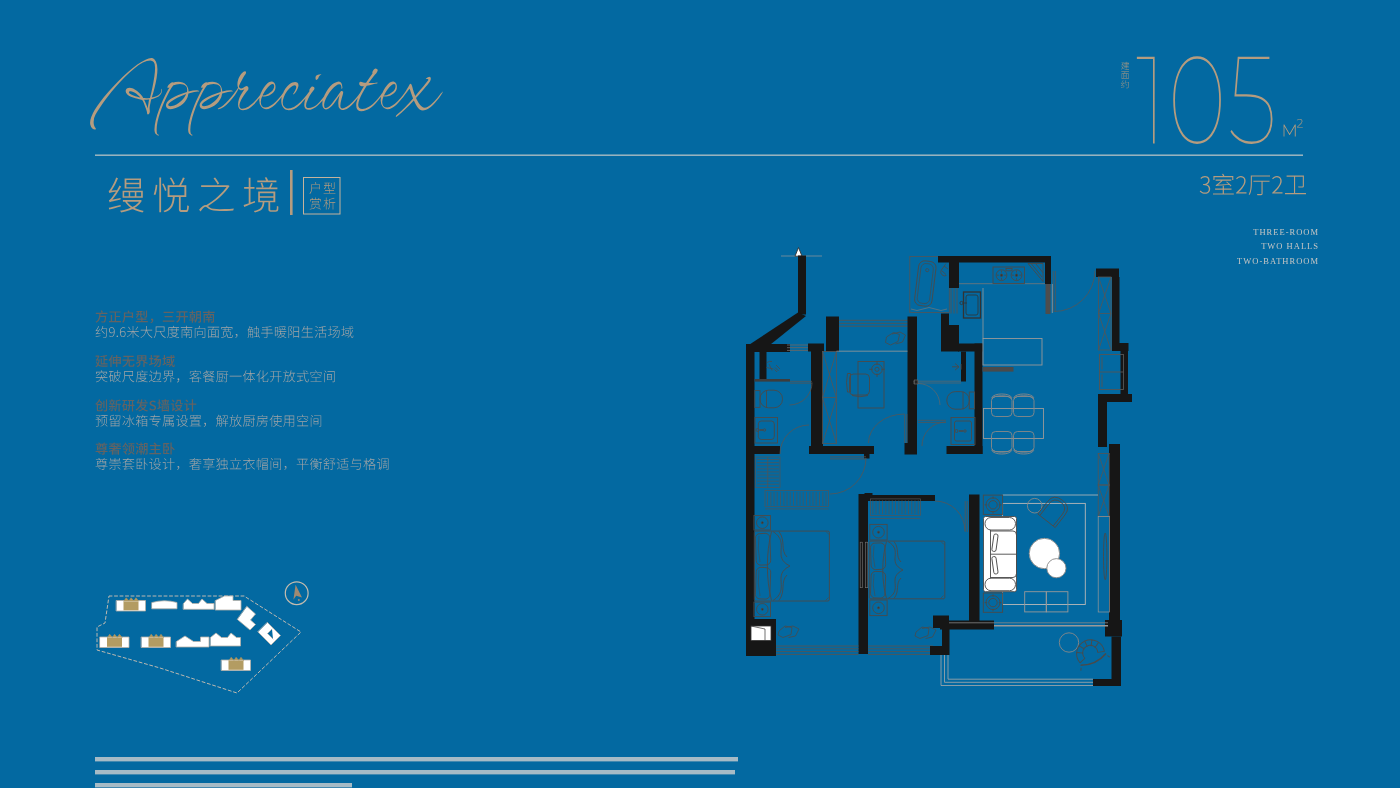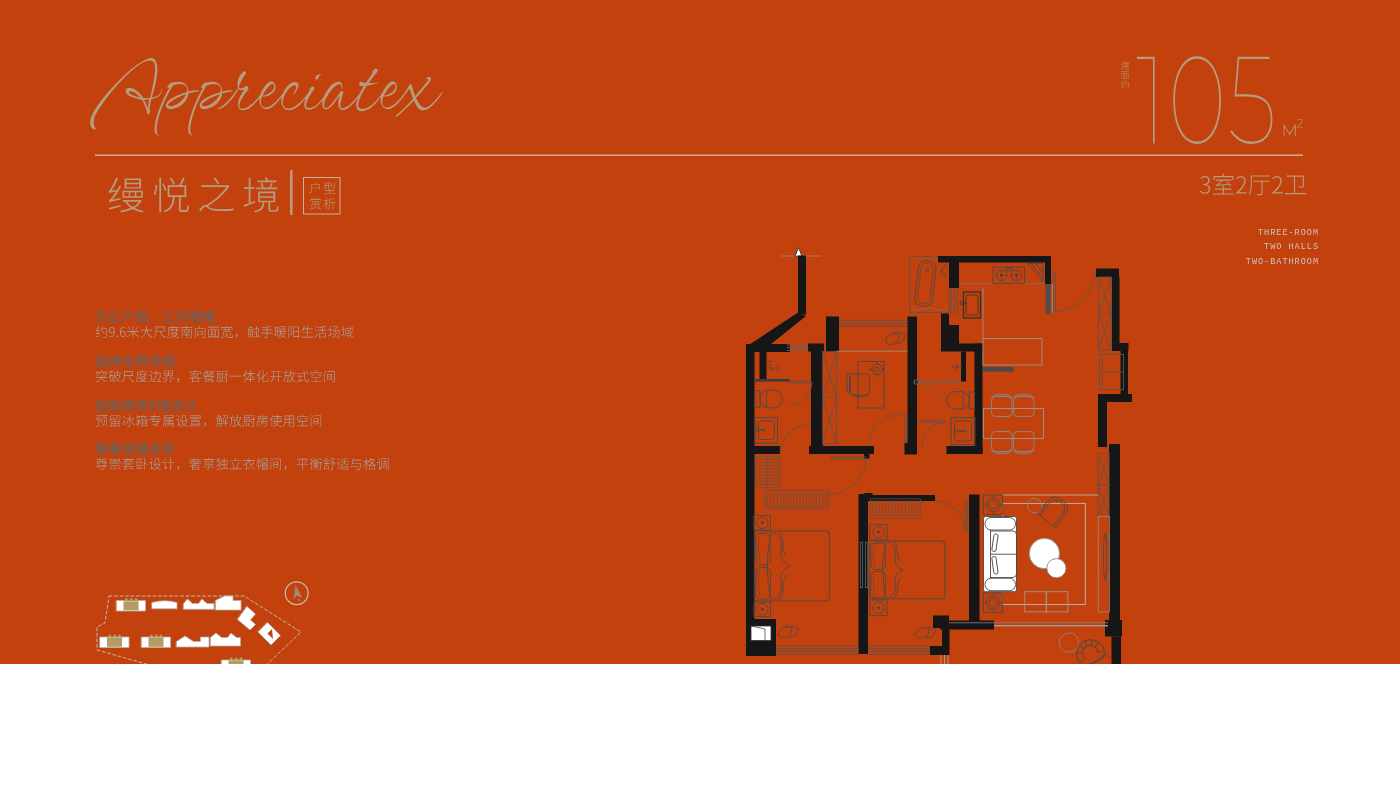--- a/index.html
+++ b/index.html
@@ -1,16 +1,16 @@
 <!DOCTYPE html>
 <html><head><meta charset="utf-8">
 <style>
 html,body{margin:0;padding:0;background:#fff;}
-.page{position:relative;width:1400px;height:664px;background:#c2410c;overflow:hidden;
- font-family:Liberation Mono, monospace;}
+.page{position:relative;width:1400px;height:788px;background:#0369a1;overflow:hidden;
+ font-family:Liberation Serif, serif;}
 svg{position:absolute;top:0;left:0;}
 </style></head>
 <body>
 <div class="page">
 <svg width="1400" height="788" viewBox="0 0 1400 788">
 
 <g transform="translate(95,109) scale(0.62,1)">
         <path fill="#b59c7f" d="M-0.5 20.6Q-2.1 20.6 -4.3 19.6Q-6.4 18.6 -7.4 16.1Q-7.9 14.9 -7.9 13.7Q-7.9 10.9 -5.9 7.7Q-3.8 4.4 -0.6 1.0Q3.0 -2.7 8.6 -7.3Q14.3 -11.9 21.4 -16.9Q28.5 -22.0 36.4 -27.0Q44.3 -32.0 52.3 -36.4Q60.3 -40.8 67.7 -44.2Q75.2 -47.5 81.5 -49.3Q87.7 -51.2 92.1 -50.9Q95.6 -50.7 98.2 -47.6Q100.7 -44.5 100.7 -39.7Q100.7 -35.8 99.4 -31.0Q98.1 -26.1 96.0 -21.0Q94.0 -15.9 91.5 -11.4Q95.4 -11.9 99.0 -12.8Q102.6 -13.7 104.9 -15.3Q107.1 -16.9 106.9 -19.2V-19.4Q106.9 -20.3 107.3 -20.3Q108.0 -20.3 108.0 -18.7Q108.0 -16.1 105.5 -14.3Q102.9 -12.5 99.0 -11.4Q95.0 -10.4 90.8 -9.8Q90.2 -8.5 89.4 -6.1Q88.5 -3.7 88.2 -2.0Q88.1 -1.7 88.1 -1.4Q88.1 -1.1 88.1 -0.7Q88.1 0.3 88.3 1.1Q88.4 1.8 88.4 2.1Q88.6 3.5 87.5 4.4Q86.4 5.4 85.3 5.4Q84.0 5.4 83.9 4.1Q83.8 3.9 83.8 3.1Q83.3 1.7 82.2 -0.2Q81.1 -2.2 79.9 -4.1Q78.7 -6.0 77.6 -7.4Q76.5 -8.8 76.0 -8.9Q75.4 -9.1 71.5 -9.8Q69.1 -10.3 65.3 -10.8Q61.5 -11.4 57.9 -12.3Q54.3 -13.2 52.1 -14.5Q49.4 -16.0 49.4 -17.9Q49.4 -18.7 49.9 -19.3Q50.8 -20.4 52.2 -20.8Q53.6 -21.3 55.4 -21.3Q58.2 -21.3 61.5 -20.4Q64.8 -19.4 68.0 -17.9Q71.2 -16.3 73.9 -14.5Q76.5 -12.8 77.9 -11.0Q78.6 -10.9 79.8 -10.9Q80.9 -10.8 82.4 -10.8Q85.2 -10.8 88.7 -11.1Q90.7 -16.0 92.6 -21.6Q94.5 -27.3 95.7 -32.5Q96.9 -37.7 96.9 -41.3Q96.9 -45.3 94.7 -46.9Q92.5 -48.5 89.2 -48.5Q83.8 -48.5 77.2 -46.4Q70.7 -44.3 63.4 -40.6Q56.1 -37.0 48.6 -32.3Q41.1 -27.6 33.9 -22.4Q26.7 -17.3 20.4 -12.2Q14.1 -7.1 9.1 -2.6Q4.1 1.9 1.1 5.3Q-2.2 8.8 -2.2 13.1Q-2.2 14.8 -1.5 16.3Q-0.8 17.9 0.8 18.9Q1.4 19.5 1.4 19.9Q1.4 20.6 -0.5 20.6ZM73.1 -11.6Q71.6 -12.7 69.0 -14.0Q66.4 -15.4 63.5 -16.4Q60.6 -17.5 57.8 -17.7H56.7Q54.6 -17.7 54.6 -16.9Q54.6 -16.4 55.4 -15.8Q56.3 -15.2 57.0 -14.9Q58.9 -14.2 62.0 -13.5Q65.1 -12.8 68.2 -12.2Q71.3 -11.7 73.1 -11.6ZM85.1 -0.4Q85.2 -1.0 85.2 -1.5Q85.3 -2.1 85.4 -2.8Q85.8 -4.4 86.3 -6.1Q86.7 -7.9 87.3 -9.4Q84.9 -9.3 82.8 -9.2Q80.6 -9.1 79.2 -9.2Q80.5 -7.7 82.2 -5.3Q83.9 -2.9 85.1 -0.4Z M102.0 26.7Q101.8 26.7 100.7 26.3Q99.6 25.8 98.5 25.2Q97.4 24.5 96.9 23.9Q96.3 23.1 96.1 21.9Q95.9 20.7 95.9 20.4Q95.9 16.4 97.9 11.4Q99.8 6.3 102.9 1.2Q106.0 -4.0 109.4 -8.7Q112.8 -13.4 115.7 -16.8Q118.7 -20.2 120.3 -21.4Q119.6 -21.3 118.9 -21.3Q118.3 -21.2 117.7 -21.2Q116.7 -21.2 116.7 -21.6Q116.8 -22.5 118.2 -23.7Q119.6 -24.9 121.6 -25.8Q123.6 -26.8 125.2 -26.8Q126.1 -26.8 126.8 -26.4Q127.8 -26.6 130.0 -26.9Q132.2 -27.2 135.0 -27.2Q138.0 -27.2 141.5 -26.5Q144.9 -25.8 147.6 -23.7Q148.7 -22.9 149.8 -21.2Q150.9 -19.5 150.9 -17.5Q154.7 -18.0 158.0 -18.4Q161.3 -18.8 163.9 -18.8Q165.8 -18.8 166.8 -18.5Q166.9 -18.4 167.5 -18.1Q168.1 -17.9 168.1 -17.7Q168.1 -17.5 166.8 -17.5Q164.5 -17.7 159.9 -17.1Q155.3 -16.5 150.7 -15.6Q150.0 -12.4 147.7 -9.8Q145.3 -7.2 142.0 -5.3Q138.6 -3.5 134.9 -2.2Q131.1 -1.0 127.7 -0.4Q124.2 0.2 121.7 0.2Q118.8 0.2 116.6 -0.8Q114.4 -1.8 114.4 -3.6Q114.4 -4.4 114.9 -5.3Q115.4 -6.1 116.4 -7.1Q118.5 -8.8 123.2 -10.6Q127.9 -12.4 134.4 -14.1Q140.9 -15.8 148.3 -17.1Q148.7 -18.0 148.7 -19.1Q148.7 -21.4 147.0 -22.7Q145.2 -24.0 142.6 -24.5Q140.0 -25.1 137.0 -25.1Q133.8 -25.1 131.0 -24.6Q128.2 -24.2 126.5 -23.7Q125.6 -23.3 123.2 -20.9Q120.9 -18.5 117.7 -14.8Q114.5 -11.0 111.3 -6.4Q108.0 -1.7 105.2 3.2Q102.4 8.2 100.8 12.9Q99.3 17.6 99.5 21.4Q99.5 21.9 99.6 22.9Q99.8 23.9 100.3 24.8Q100.8 25.6 101.8 25.6Q102.9 25.6 102.9 26.1Q102.9 26.7 102.0 26.7ZM121.2 -2.8Q123.8 -2.8 127.6 -3.6Q131.4 -4.3 134.9 -5.9Q138.8 -7.5 142.1 -9.9Q145.3 -12.4 147.1 -14.9Q142.3 -13.8 137.4 -12.5Q132.6 -11.2 128.5 -9.8Q124.4 -8.4 121.7 -7.0Q119.7 -6.0 118.8 -5.2Q118.0 -4.4 118.0 -3.9Q118.0 -2.8 121.2 -2.8Z M156.3 26.7Q156.1 26.7 155.0 26.3Q154.0 25.8 152.9 25.2Q151.8 24.5 151.2 23.9Q150.6 23.1 150.4 21.9Q150.2 20.7 150.2 20.4Q150.2 16.4 152.2 11.4Q154.2 6.3 157.2 1.2Q160.3 -4.0 163.7 -8.7Q167.1 -13.4 170.1 -16.8Q173.0 -20.2 174.6 -21.4Q174.0 -21.3 173.3 -21.3Q172.6 -21.2 172.0 -21.2Q171.1 -21.2 171.1 -21.6Q171.2 -22.5 172.6 -23.7Q174.0 -24.9 175.9 -25.8Q177.9 -26.8 179.5 -26.8Q180.5 -26.8 181.2 -26.4Q182.1 -26.6 184.3 -26.9Q186.5 -27.2 189.3 -27.2Q192.4 -27.2 195.8 -26.5Q199.2 -25.8 202.0 -23.7Q203.0 -22.9 204.1 -21.2Q205.2 -19.5 205.2 -17.5Q209.0 -18.0 212.3 -18.4Q215.6 -18.8 218.2 -18.8Q220.1 -18.8 221.1 -18.5Q221.3 -18.4 221.9 -18.1Q222.4 -17.9 222.4 -17.7Q222.4 -17.5 221.2 -17.5Q218.9 -17.7 214.3 -17.1Q209.7 -16.5 205.1 -15.6Q204.4 -12.4 202.0 -9.8Q199.7 -7.2 196.3 -5.3Q193.0 -3.5 189.2 -2.2Q185.5 -1.0 182.0 -0.4Q178.6 0.2 176.1 0.2Q173.2 0.2 171.0 -0.8Q168.8 -1.8 168.8 -3.6Q168.8 -4.4 169.2 -5.3Q169.7 -6.1 170.8 -7.1Q172.8 -8.8 177.5 -10.6Q182.2 -12.4 188.7 -14.1Q195.3 -15.8 202.7 -17.1Q203.0 -18.0 203.0 -19.1Q203.0 -21.4 201.3 -22.7Q199.6 -24.0 196.9 -24.5Q194.3 -25.1 191.3 -25.1Q188.2 -25.1 185.3 -24.6Q182.5 -24.2 180.9 -23.7Q179.9 -23.3 177.6 -20.9Q175.2 -18.5 172.0 -14.8Q168.9 -11.0 165.6 -6.4Q162.3 -1.7 159.6 3.2Q156.8 8.2 155.2 12.9Q153.6 17.6 153.8 21.4Q153.8 21.9 154.0 22.9Q154.2 23.9 154.7 24.8Q155.1 25.6 156.1 25.6Q157.2 25.6 157.2 26.1Q157.2 26.7 156.3 26.7ZM175.6 -2.8Q178.2 -2.8 182.0 -3.6Q185.8 -4.3 189.2 -5.9Q193.2 -7.5 196.4 -9.9Q199.7 -12.4 201.4 -14.9Q196.6 -13.8 191.8 -12.5Q186.9 -11.2 182.8 -9.8Q178.8 -8.4 176.1 -7.0Q174.0 -6.0 173.2 -5.2Q172.3 -4.4 172.3 -3.9Q172.3 -2.8 175.6 -2.8Z M238.8 1.2Q235.6 1.2 233.1 0.0Q230.7 -1.2 230.7 -4.4Q230.7 -7.1 232.0 -9.6Q233.3 -12.0 235.1 -14.0Q236.9 -16.0 238.6 -17.5Q240.2 -19.0 240.9 -19.7Q238.5 -18.7 236.4 -18.7Q235.0 -18.7 233.8 -19.1Q232.5 -19.5 231.6 -20.4L230.9 -19.4Q230.2 -18.4 228.5 -16.7Q226.8 -15.0 225.2 -13.6Q221.1 -10.2 216.5 -7.1Q212.0 -4.0 207.6 -2.0Q203.1 0.0 199.3 0.3Q198.9 0.3 198.4 0.1Q198.0 0.0 198.0 -0.2Q198.0 -0.5 199.7 -0.9Q203.0 -1.5 207.1 -3.7Q211.2 -5.9 215.6 -8.9Q219.9 -11.9 224.0 -15.2Q225.6 -16.5 227.5 -18.2Q229.3 -20.0 230.8 -21.3Q229.7 -22.8 229.7 -24.8Q229.7 -27.0 230.9 -29.2Q232.1 -31.5 234.0 -33.4Q236.0 -35.3 238.1 -36.5Q240.3 -37.7 242.1 -37.7Q243.6 -37.7 243.6 -36.5Q243.6 -35.6 242.9 -35.0Q242.2 -34.5 240.6 -32.9Q239.0 -31.3 237.2 -29.3Q235.4 -27.3 234.0 -25.4Q232.5 -23.5 232.1 -22.4Q232.5 -21.7 233.2 -21.2Q233.9 -20.6 235.8 -20.6Q237.4 -20.6 239.2 -21.3Q241.0 -21.9 242.4 -22.5Q243.7 -23.0 244.2 -23.0Q245.3 -23.0 246.4 -22.4Q247.5 -21.8 247.5 -20.7Q247.5 -19.6 246.8 -19.0Q245.3 -17.9 242.6 -15.7Q240.0 -13.6 237.7 -11.2Q235.3 -8.8 234.1 -6.8Q233.0 -4.8 233.0 -3.5Q233.0 -1.9 234.3 -1.1Q235.7 -0.2 238.1 -0.2Q241.7 -0.2 247.2 -2.2Q247.9 -2.4 248.5 -2.7Q249.2 -3.1 249.9 -3.4Q255.5 -5.9 260.4 -9.5Q265.4 -13.2 270.3 -17.3Q270.5 -17.4 270.7 -17.4Q271.0 -17.4 271.0 -17.1Q271.0 -16.8 270.7 -16.3Q270.1 -15.6 267.9 -13.5Q265.7 -11.4 262.5 -8.9Q259.2 -6.3 255.4 -4.0Q251.6 -1.6 247.8 -0.3Q246.1 0.3 243.7 0.8Q241.2 1.2 238.8 1.2Z M276.1 0.2Q274.0 0.2 271.9 -0.4Q269.9 -1.1 268.0 -2.5Q264.9 -5.1 264.9 -8.7Q264.9 -12.0 267.0 -15.3Q269.2 -18.6 272.4 -21.5Q275.5 -24.4 278.6 -26.1Q279.6 -26.8 281.3 -27.1Q283.0 -27.5 284.5 -27.5Q285.1 -27.5 285.6 -27.5Q286.2 -27.5 286.6 -27.3Q289.0 -26.6 290.1 -25.2Q291.2 -23.9 291.2 -22.3Q291.2 -19.9 289.6 -18.2Q288.1 -16.5 285.7 -15.4Q283.4 -14.3 280.8 -13.6Q278.3 -13.0 276.1 -12.7Q274.0 -12.5 272.9 -12.5Q270.7 -12.5 269.7 -12.8Q267.9 -10.2 267.6 -8.1Q267.5 -7.8 267.5 -7.4Q267.5 -7.1 267.5 -6.8Q267.5 -4.7 269.2 -3.1Q271.0 -1.5 275.3 -1.5Q279.3 -1.6 283.6 -3.4Q288.0 -5.1 292.3 -7.8Q296.5 -10.6 300.4 -13.6Q304.2 -16.6 307.2 -19.2Q307.4 -19.4 307.7 -19.4Q308.0 -19.4 308.0 -19.1Q308.1 -18.8 307.8 -18.3Q306.7 -16.8 304.1 -14.6Q301.5 -12.4 298.5 -10.1Q295.5 -7.8 292.9 -6.0Q290.4 -4.3 289.3 -3.7Q286.5 -2.2 283.0 -1.0Q279.6 0.2 276.1 0.2ZM271.8 -13.6Q272.5 -13.6 273.5 -13.7Q274.5 -13.8 275.5 -14.0Q277.0 -14.3 279.2 -15.0Q281.4 -15.7 283.6 -16.9Q285.9 -18.0 287.4 -19.6Q289.0 -21.2 289.0 -23.1Q289.0 -25.0 286.7 -25.0Q284.8 -25.0 282.2 -23.7Q279.3 -22.3 276.0 -19.5Q272.6 -16.8 270.3 -13.7Q270.6 -13.6 271.0 -13.6Q271.4 -13.6 271.8 -13.6Z M312.5 1.2Q310.3 1.2 308.3 0.8Q306.3 0.3 304.7 -0.7Q302.4 -2.1 301.4 -3.9Q300.4 -5.8 300.4 -7.9Q300.4 -11.1 302.4 -14.4Q304.3 -17.8 307.2 -20.4Q310.2 -23.1 313.1 -24.5Q315.8 -25.8 318.3 -26.4Q320.7 -27.0 322.8 -27.0Q325.2 -27.0 326.7 -26.2Q328.2 -25.3 328.2 -23.8Q328.2 -22.4 326.7 -20.2Q325.2 -18.0 323.3 -16.4Q321.3 -14.7 320.0 -14.4Q319.7 -14.4 319.7 -15.0Q319.7 -15.4 320.1 -15.7Q320.6 -16.2 321.7 -17.3Q322.8 -18.4 323.7 -19.8Q324.6 -21.1 324.6 -22.2Q324.6 -23.7 322.0 -23.7Q319.5 -23.7 316.2 -22.1Q313.0 -20.5 309.9 -18.0Q306.8 -15.4 304.8 -12.3Q302.8 -9.3 302.8 -6.4Q302.8 -4.2 304.2 -2.9Q305.6 -1.6 307.7 -1.1Q309.9 -0.6 312.2 -0.6Q313.3 -0.6 314.5 -0.7Q315.6 -0.8 316.6 -1.0Q321.6 -2.0 326.7 -4.6Q331.9 -7.2 336.7 -10.6Q341.5 -13.9 345.3 -17.3Q345.5 -17.4 345.8 -17.4Q346.2 -17.4 346.2 -17.2Q346.2 -16.9 345.8 -16.4Q345.1 -15.3 343.1 -13.4Q341.0 -11.6 338.4 -9.7Q335.7 -7.8 333.2 -6.1Q330.7 -4.4 329.1 -3.5Q325.5 -1.4 321.1 -0.1Q316.7 1.2 312.5 1.2Z M357.3 -29.1Q355.6 -29.1 355.6 -31.0Q355.6 -31.8 356.0 -32.5Q356.3 -33.3 357.9 -33.8Q359.5 -34.4 361.4 -34.6Q363.3 -34.8 364.3 -34.8Q365.2 -34.8 365.2 -34.8Q365.2 -34.6 364.2 -34.2Q363.3 -33.8 362.2 -33.2Q361.2 -32.6 360.8 -31.9Q360.3 -30.6 359.3 -29.9Q358.3 -29.1 357.3 -29.1ZM344.3 0.8Q341.6 0.8 339.6 -0.2Q337.5 -1.2 337.5 -3.9Q337.5 -6.9 339.1 -9.7Q340.7 -12.5 342.7 -14.7Q344.7 -17.0 346.1 -18.1Q345.2 -18.3 346.4 -19.9Q347.5 -21.4 349.7 -22.4Q350.3 -22.6 350.8 -22.6Q351.8 -22.6 352.9 -22.1Q354.0 -21.6 354.0 -20.7Q354.0 -20.3 353.7 -19.8Q353.3 -19.3 352.9 -19.0Q351.4 -17.9 348.6 -15.4Q345.9 -13.0 344.0 -10.6Q340.4 -6.0 340.4 -3.6Q340.4 -0.9 344.7 -0.9Q348.3 -0.9 351.7 -2.0Q355.1 -3.1 358.1 -4.6Q362.8 -7.0 366.8 -10.4Q370.8 -13.8 375.2 -17.3Q375.4 -17.4 375.6 -17.4Q375.9 -17.4 375.9 -17.1Q375.9 -16.8 375.6 -16.3Q375.0 -15.6 373.2 -13.8Q371.3 -12.0 368.6 -9.8Q365.9 -7.6 362.5 -5.4Q359.2 -3.3 355.8 -1.7Q354.0 -1.0 350.6 -0.1Q347.3 0.8 344.3 0.8Z M399.6 1.1Q396.7 1.1 394.5 -0.4Q392.4 -1.8 392.4 -5.8Q392.4 -7.8 393.1 -9.9Q393.7 -12.1 394.5 -14.0Q393.2 -12.6 390.7 -10.2Q388.2 -7.8 385.1 -5.3Q382.0 -2.9 378.7 -1.2Q375.5 0.6 372.6 0.6Q369.7 0.6 367.9 -1.5Q366.6 -2.9 366.6 -5.2Q366.6 -7.9 368.4 -11.0Q370.2 -14.2 373.1 -17.2Q376.0 -20.3 379.4 -22.7Q382.8 -25.1 386.1 -26.1Q390.6 -27.6 393.2 -27.6Q396.0 -27.6 397.3 -26.1Q398.6 -24.6 399.0 -21.8V-21.5Q399.0 -20.8 398.6 -20.4Q398.3 -20.0 398.0 -20.0Q397.5 -20.0 397.5 -20.7Q397.5 -21.2 397.4 -22.1Q397.2 -23.0 396.5 -23.9Q395.8 -24.7 394.1 -24.7Q391.7 -24.7 388.6 -23.3Q385.5 -22.0 382.4 -19.7Q379.2 -17.5 376.4 -14.8Q373.6 -12.2 371.8 -9.6Q370.0 -7.0 369.7 -5.0Q369.6 -4.7 369.6 -4.4Q369.6 -4.1 369.6 -3.9Q369.6 -2.2 370.3 -1.5Q371.0 -0.9 372.2 -0.9Q373.9 -0.9 376.2 -1.9Q378.4 -3.0 380.4 -4.3Q382.3 -5.7 383.0 -6.3Q386.1 -8.9 390.0 -12.0Q393.8 -15.2 396.8 -17.9Q397.2 -18.1 397.8 -18.1Q399.2 -18.1 400.0 -17.5Q400.3 -17.2 400.3 -16.7Q400.3 -16.2 400.1 -15.5Q399.8 -14.8 399.5 -13.9Q397.8 -10.6 396.8 -7.9Q395.7 -5.2 395.7 -3.4Q395.7 -0.5 398.9 -0.5Q401.3 -0.5 406.0 -2.2Q411.1 -4.1 416.2 -7.5Q421.2 -10.8 425.4 -14.3Q426.4 -15.2 427.3 -15.7Q428.2 -16.3 429.1 -17.3Q429.3 -17.4 429.6 -17.4Q429.9 -17.4 429.9 -17.1Q429.9 -16.8 429.5 -16.3Q428.9 -15.6 426.7 -13.5Q424.5 -11.4 421.2 -8.9Q418.0 -6.3 414.2 -4.0Q410.4 -1.6 406.6 -0.3Q405.1 0.2 403.2 0.6Q401.4 1.1 399.6 1.1Z M429.5 2.2Q426.2 2.2 423.8 1.0Q421.3 -0.3 421.3 -3.8Q421.3 -6.5 423.1 -9.6Q424.8 -12.8 427.6 -16.2Q430.5 -19.6 433.7 -22.8Q430.9 -22.7 428.6 -23.1Q427.4 -23.4 426.8 -24.1Q426.1 -24.9 426.1 -25.5Q426.1 -26.3 426.8 -26.8Q427.4 -27.4 428.4 -27.2Q430.3 -26.9 432.5 -26.6Q434.8 -26.4 437.2 -26.2Q440.0 -28.8 442.7 -31.2Q445.4 -33.5 447.6 -35.4Q447.3 -35.7 447.3 -36.2Q447.3 -37.2 448.4 -38.3Q449.6 -39.5 451.4 -40.2Q452.0 -40.4 452.5 -40.4Q453.7 -40.4 454.8 -40.0Q456.0 -39.6 456.0 -38.8Q456.0 -38.2 454.9 -37.1Q453.9 -35.9 453.4 -35.6Q451.8 -34.7 448.5 -32.1Q445.2 -29.5 441.3 -26.0H444.9Q447.6 -26.0 450.3 -26.1Q453.0 -26.2 455.3 -26.4H455.5Q455.7 -26.4 455.7 -26.2Q455.7 -25.6 455.0 -25.4Q451.6 -25.3 447.2 -24.5Q442.8 -23.7 438.3 -23.2Q434.8 -19.9 431.6 -16.3Q428.4 -12.8 426.5 -9.6Q424.5 -6.5 424.5 -4.2Q424.5 -2.1 426.3 -1.1Q428.2 0.0 431.1 0.0Q435.8 0.0 441.9 -2.2Q442.6 -2.4 443.2 -2.7Q443.8 -3.0 444.5 -3.3Q449.0 -5.3 453.4 -8.3Q457.7 -11.3 461.3 -14.3Q462.3 -15.2 463.2 -15.7Q464.1 -16.3 465.0 -17.3Q465.2 -17.4 465.4 -17.4Q465.7 -17.4 465.7 -17.1Q465.7 -16.8 465.4 -16.3Q464.8 -15.6 462.6 -13.5Q460.4 -11.4 457.2 -8.9Q453.9 -6.3 450.1 -4.0Q446.3 -1.6 442.5 -0.3Q440.5 0.4 436.8 1.3Q433.2 2.2 429.5 2.2Z M471.9 0.2Q469.8 0.2 467.8 -0.4Q465.7 -1.1 463.9 -2.5Q460.7 -5.1 460.7 -8.7Q460.7 -12.0 462.9 -15.3Q465.0 -18.6 468.2 -21.5Q471.4 -24.4 474.4 -26.1Q475.5 -26.8 477.2 -27.1Q478.8 -27.5 480.4 -27.5Q481.0 -27.5 481.5 -27.5Q482.0 -27.5 482.4 -27.3Q484.8 -26.6 485.9 -25.2Q487.0 -23.9 487.0 -22.3Q487.0 -19.9 485.5 -18.2Q483.9 -16.5 481.6 -15.4Q479.2 -14.3 476.7 -13.6Q474.1 -13.0 472.0 -12.7Q469.8 -12.5 468.8 -12.5Q466.6 -12.5 465.5 -12.8Q463.8 -10.2 463.4 -8.1Q463.3 -7.8 463.3 -7.4Q463.3 -7.1 463.3 -6.8Q463.3 -4.7 465.1 -3.1Q466.8 -1.5 471.2 -1.5Q475.1 -1.6 479.5 -3.4Q483.8 -5.1 488.1 -7.8Q492.4 -10.6 496.2 -13.6Q500.1 -16.6 503.0 -19.2Q503.2 -19.4 503.5 -19.4Q503.8 -19.4 503.9 -19.1Q503.9 -18.8 503.6 -18.3Q502.6 -16.8 500.0 -14.6Q497.4 -12.4 494.4 -10.1Q491.3 -7.8 488.8 -6.0Q486.2 -4.3 485.2 -3.7Q482.3 -2.2 478.8 -1.0Q475.4 0.2 471.9 0.2ZM467.6 -13.6Q468.4 -13.6 469.3 -13.7Q470.3 -13.8 471.4 -14.0Q472.8 -14.3 475.0 -15.0Q477.2 -15.7 479.5 -16.9Q481.7 -18.0 483.3 -19.6Q484.8 -21.2 484.8 -23.1Q484.8 -25.0 482.5 -25.0Q480.7 -25.0 478.1 -23.7Q475.1 -22.3 471.8 -19.5Q468.5 -16.8 466.2 -13.7Q466.5 -13.6 466.8 -13.6Q467.2 -13.6 467.6 -13.6Z M485.7 7.9Q485.1 7.9 485.1 7.5Q485.1 6.5 487.2 5.6Q493.6 2.5 500.2 -1.7Q506.7 -5.9 513.0 -10.5Q511.3 -13.2 509.9 -15.7Q508.5 -18.3 507.6 -20.3Q507.0 -20.0 505.3 -18.7Q503.7 -17.4 501.7 -15.8Q499.8 -14.2 498.1 -12.8Q496.4 -11.4 495.7 -10.9Q495.1 -10.4 494.4 -10.4Q493.8 -10.4 494.0 -11.0Q494.2 -11.7 495.8 -13.0L501.1 -17.8Q502.8 -19.3 504.2 -20.9Q505.7 -22.6 507.1 -24.2Q508.1 -25.3 508.9 -25.3Q509.9 -25.3 510.6 -24.3Q511.4 -23.3 512.0 -21.8Q512.7 -19.6 514.0 -17.3Q515.3 -15.0 516.6 -13.0Q520.2 -15.7 523.8 -18.4Q527.3 -21.1 530.8 -23.6Q532.7 -25.0 534.2 -26.3Q535.7 -27.6 537.5 -28.8Q537.5 -28.9 537.6 -29.0Q537.6 -29.1 537.6 -29.2Q537.6 -30.0 536.6 -29.9Q535.7 -29.9 535.2 -29.9H534.3Q533.4 -29.9 533.6 -30.3Q534.9 -31.1 536.9 -31.7Q538.8 -32.3 539.3 -32.3Q541.7 -32.3 541.7 -30.6Q541.7 -29.9 541.2 -28.9Q540.7 -27.9 540.0 -27.3Q538.8 -26.2 537.3 -25.1Q535.8 -23.9 534.1 -22.7Q530.6 -20.0 526.4 -17.0Q522.2 -14.0 517.8 -10.9Q519.4 -8.8 520.7 -7.4Q522.0 -6.0 522.6 -5.4Q524.8 -3.5 527.1 -2.4Q529.3 -1.2 531.9 -1.2Q534.3 -1.2 536.9 -2.2Q542.0 -4.1 547.1 -7.5Q552.2 -10.8 556.2 -14.3Q557.3 -15.2 558.2 -15.7Q559.1 -16.3 560.1 -17.3Q560.3 -17.4 560.4 -17.4Q560.7 -17.4 560.7 -17.1Q560.7 -16.8 560.4 -16.3Q559.9 -15.6 557.7 -13.5Q555.5 -11.4 552.2 -8.9Q548.9 -6.3 545.1 -4.0Q541.3 -1.6 537.5 -0.3Q535.0 0.7 532.8 1.1Q530.7 1.4 528.9 1.4Q525.9 1.4 523.6 0.4Q521.4 -0.6 519.6 -2.3Q516.9 -4.9 514.3 -8.6Q507.5 -4.0 500.7 0.0Q494.0 4.0 488.6 6.8Q486.6 7.9 485.7 7.9Z"></path>
       </g>
 

